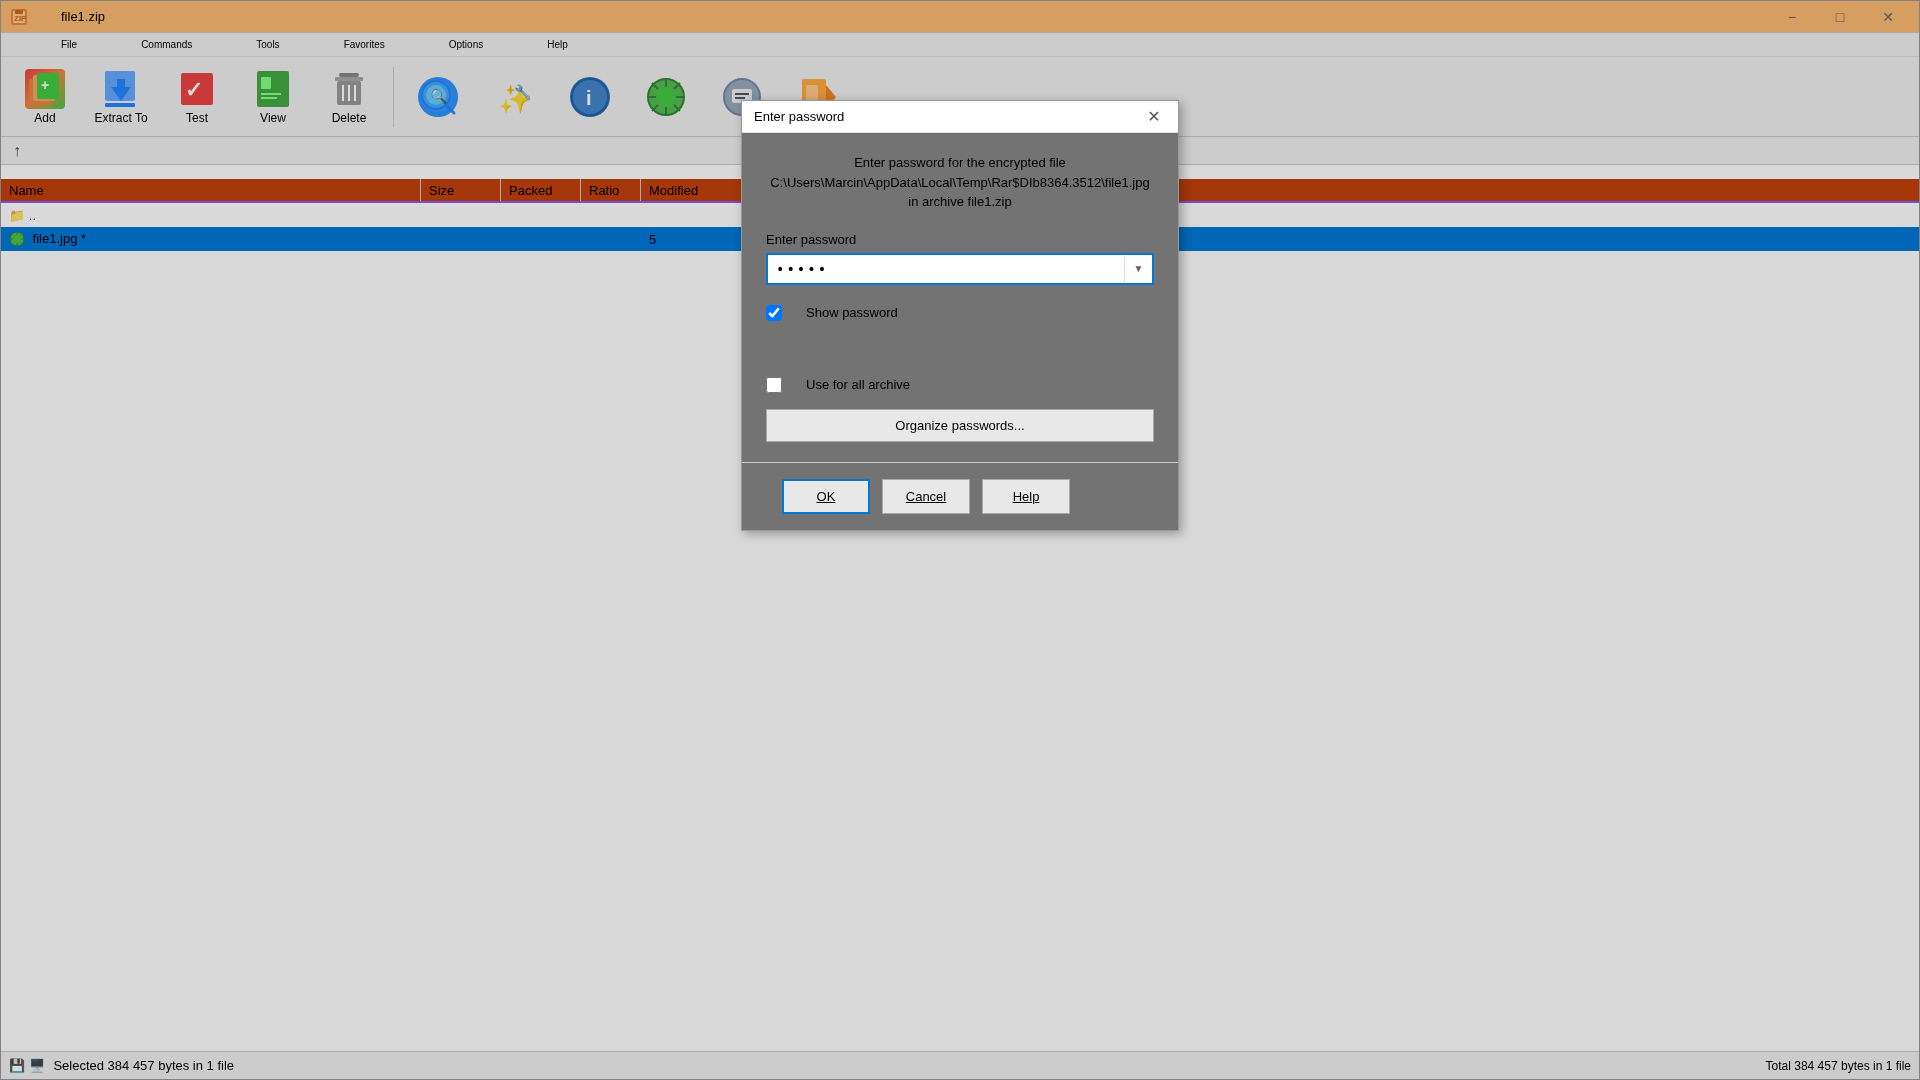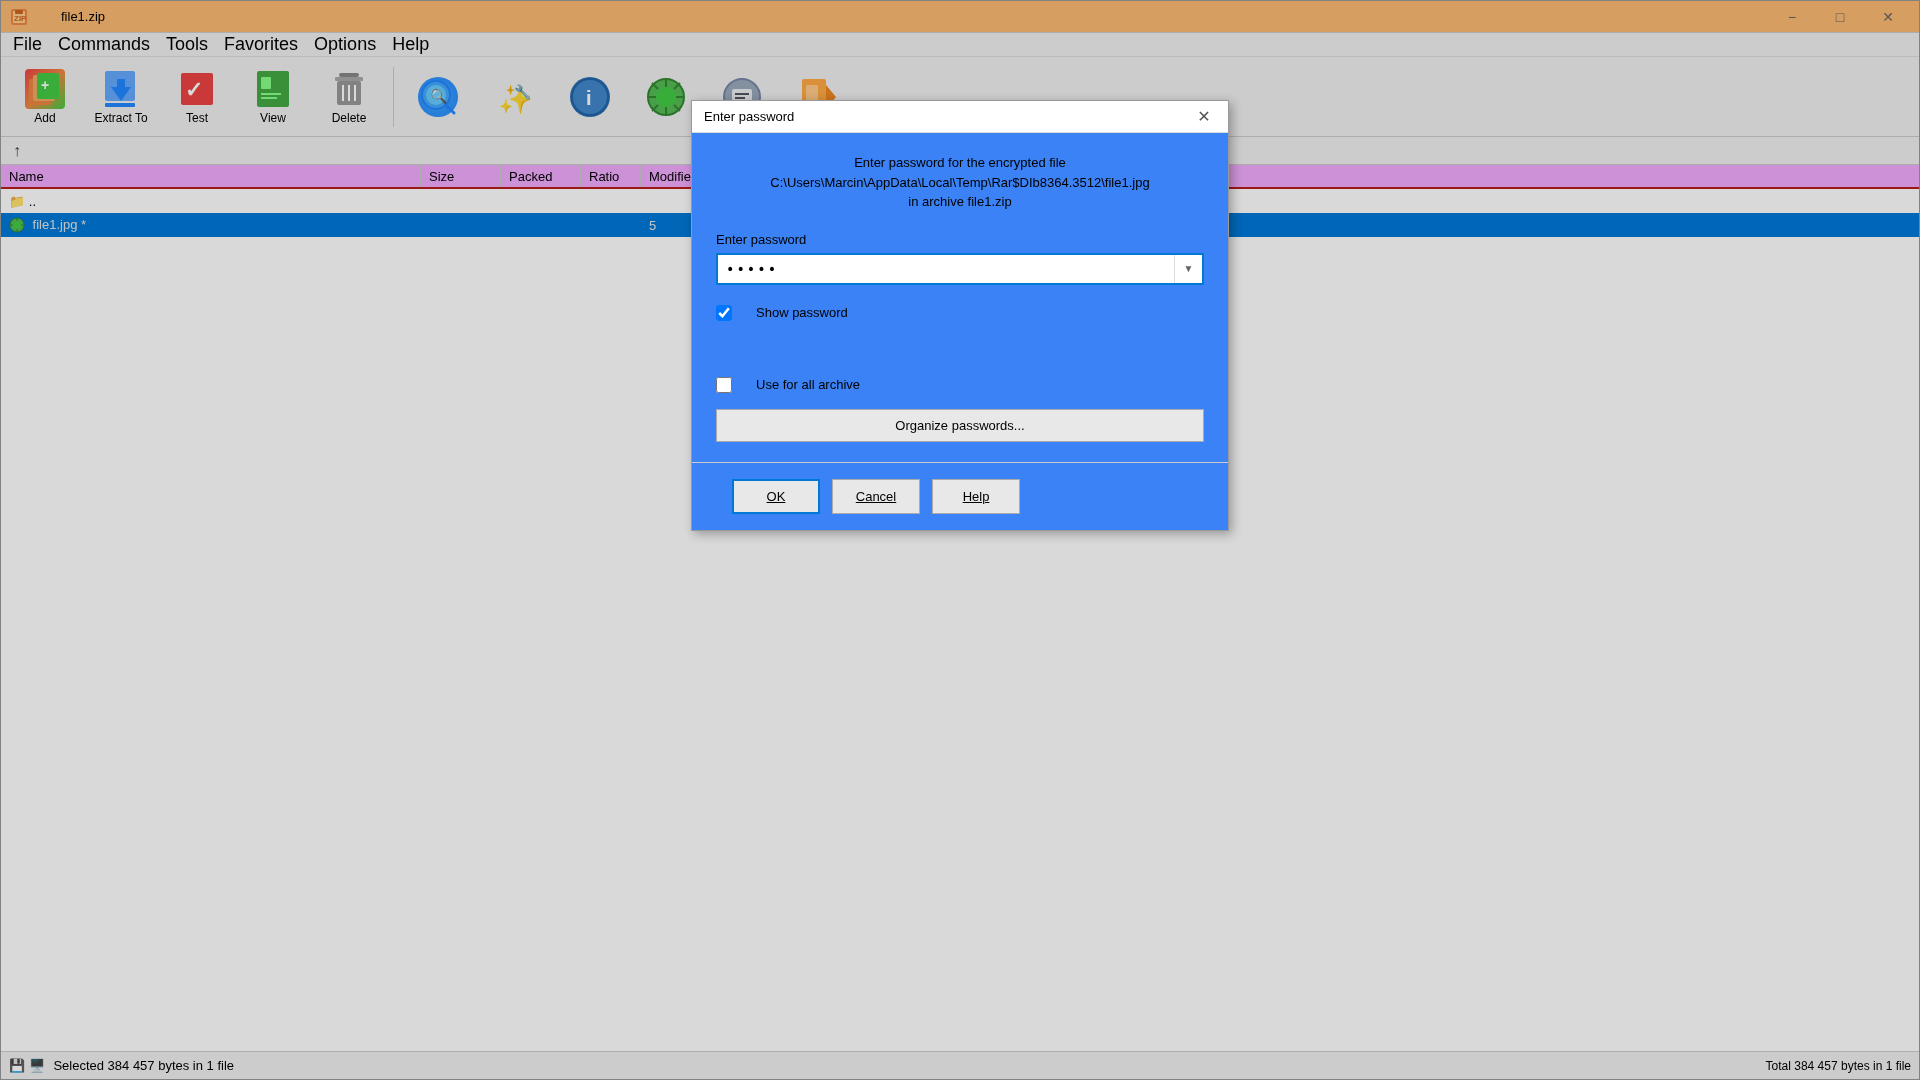--- a/index.html
+++ b/index.html
@@ -73,21 +73,22 @@
       height: 24px;
       display: flex;
       align-items: center;
       padding: 0 4px;
       border-bottom: 1px solid #ddd;
     }
     .menu-item {
       padding: 2px 8px;
       cursor: pointer;
       color: #000;
-      font-size: 18px;
+      font-size: 10px;
+      margin-left: 48px;
     }
 
     
     .toolbar {
       background: #f0f0f0;
       height: 80px;
       display: flex;
       align-items: center;
       padding: 4px 8px;
       border-bottom: 1px solid #ccc;
@@ -166,23 +167,24 @@
 
     
     .file-list-area {
       flex: 1;
       display: flex;
       flex-direction: column;
       background: #fff;
     }
     .file-list-header {
       display: flex;
-      background: #f0abfc;
-      border-bottom: 2px solid #b91c1c;
+      background: #c2410c;
+      border-bottom: 2px solid #8b5cf6;
       height: 24px;
+      margin-top: 14px;
     }
     .col-header {
       padding: 2px 8px;
       font-size: 13px;
       font-weight: normal;
       color: #000;
       border-right: 1px solid #ccc;
       display: flex;
       align-items: center;
       cursor: pointer;
@@ -195,21 +197,21 @@
     .col-attr { width: 60px; }
     .col-crc { width: 100px; }
 
     .file-list-body { flex: 1; background: #fff; }
     .file-row {
       display: flex;
       height: 24px;
       align-items: center;
       border-bottom: none;
     }
-    .file-row.selected { background: #0078d7; color: #e5e5e5; }
+    .file-row.selected { background: #0078d7; color: #000000; }
     .file-cell {
       padding: 0 8px;
       font-size: 13px;
       white-space: nowrap;
       overflow: hidden;
     }
 
     
     .status-bar {
       height: 28px;
@@ -241,24 +243,24 @@
       width: 100%; height: 100%;
       background: rgba(0,0,0,0.15);
       display: flex;
       align-items: flex-start;
       justify-content: center;
       padding-top: 100px;
     }
 
     
     .dialog {
-      background: #3b82f6;
+      background: #737373;
       border: 1px solid #999;
       box-shadow: 3px 3px 10px rgba(0,0,0,0.3);
-      width: 538px;
+      width: 438px;
     }
     .dialog-title-bar {
       background: #fff;
       height: 32px;
       display: flex;
       align-items: center;
       justify-content: space-between;
       padding: 0 12px;
       border-bottom: 1px solid #ddd;
     }

